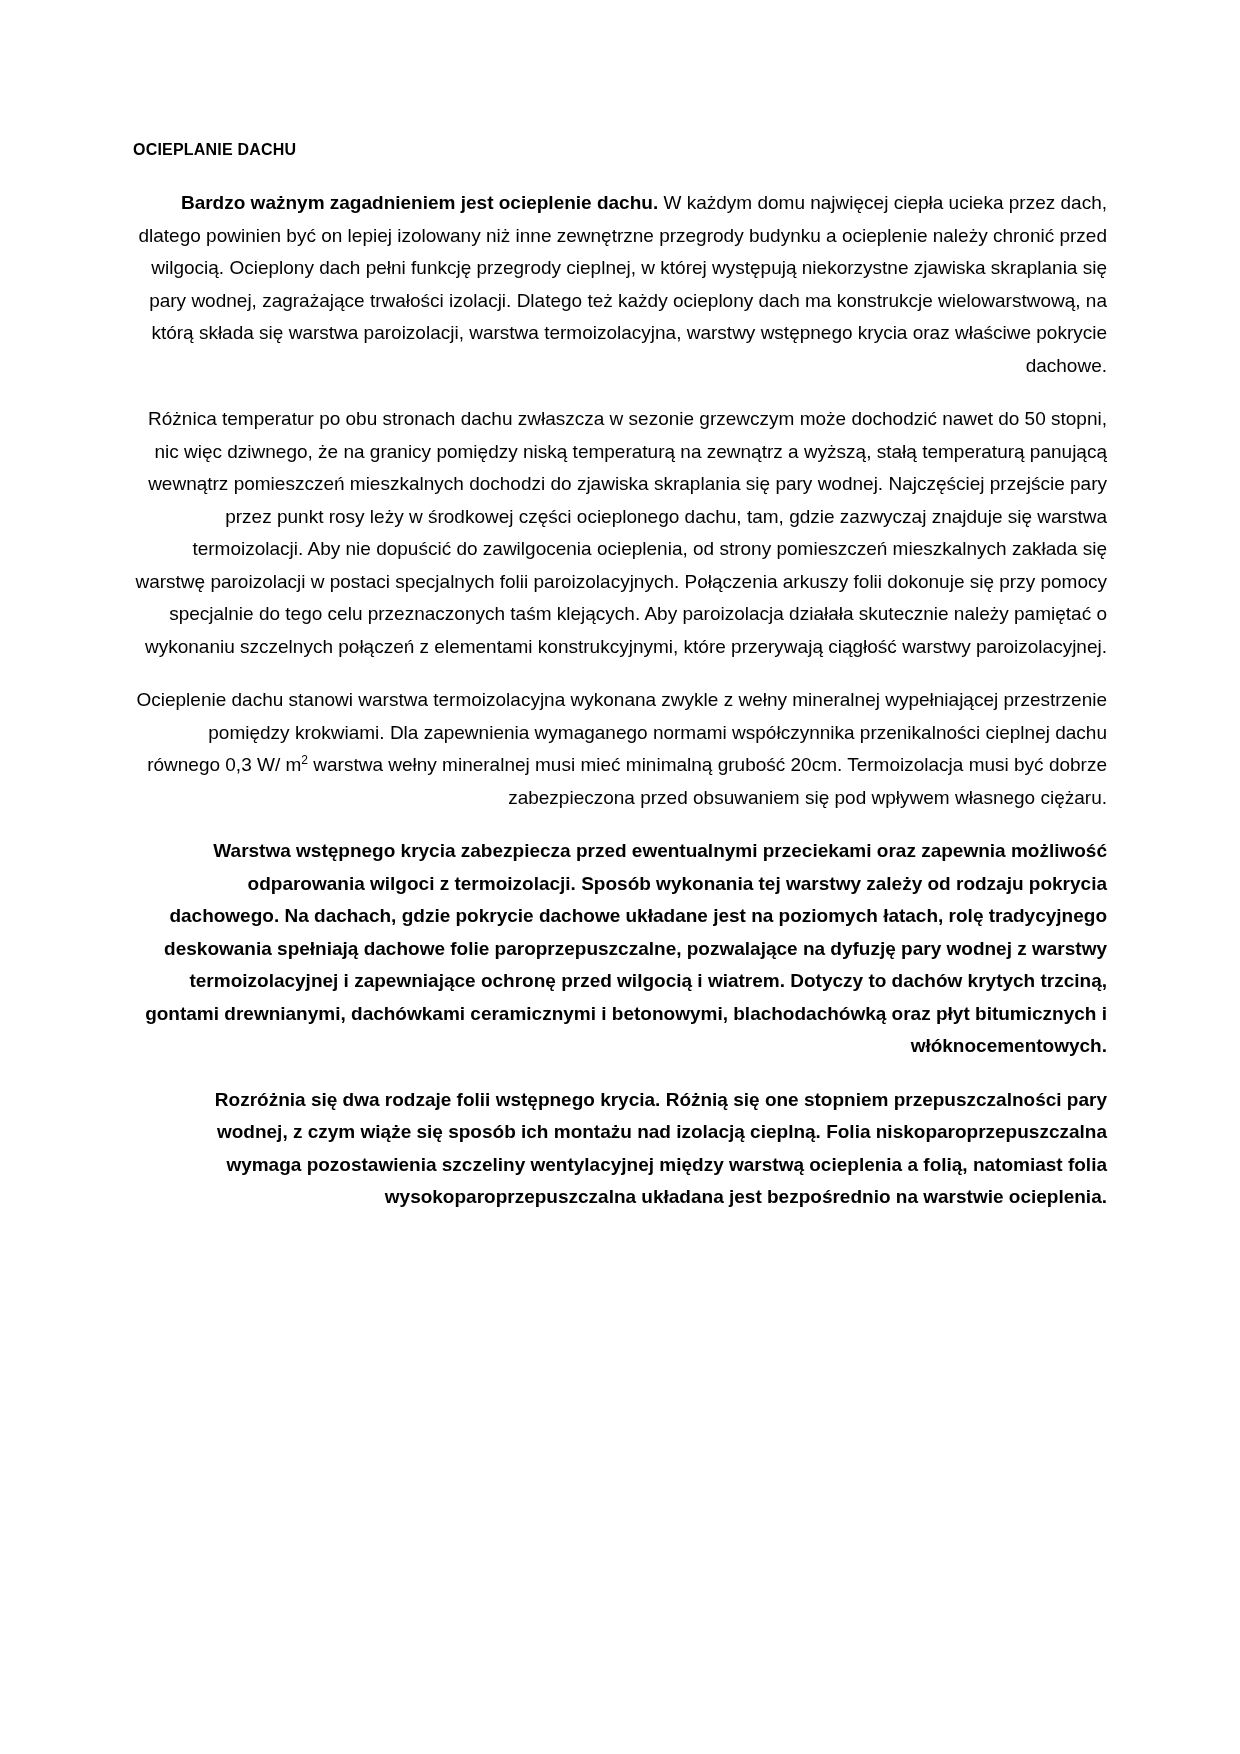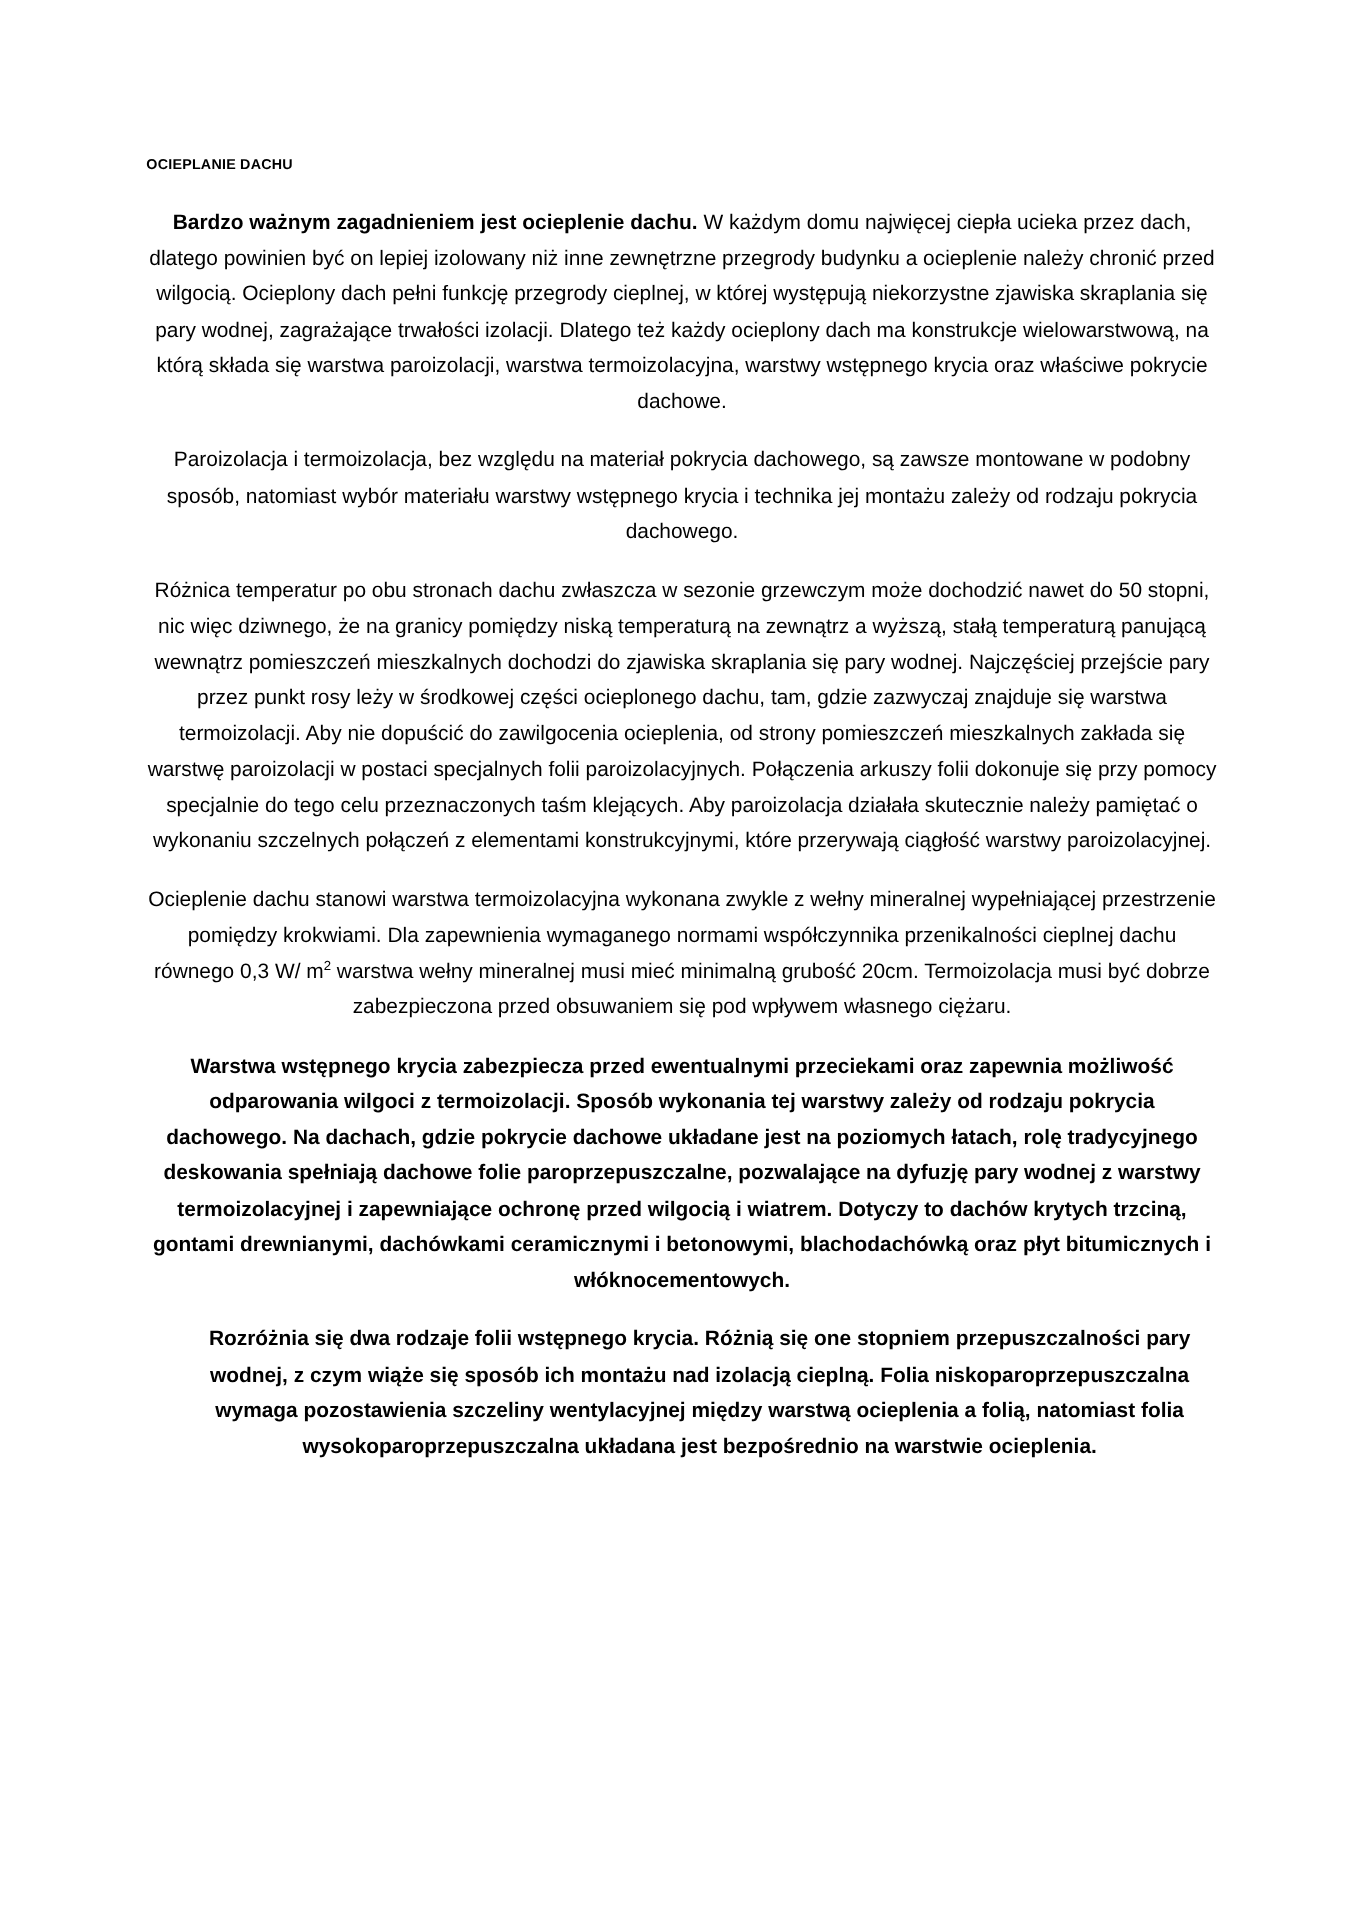--- a/index.html
+++ b/index.html
@@ -12,32 +12,32 @@
     width: 1240px;
     height: 1754px;
     background: #ffffff;
     box-sizing: border-box;
     padding: 137px 133px 0 133px;
     font-family: "Liberation Sans", "DejaVu Sans", sans-serif;
     color: #000000;
     overflow: hidden;
   }
   .doc-title {
-    font-size: 13px;
+    font-size: 16px;
     font-weight: bold;
     line-height: 26px;
     margin: 0 0 24px 0;
     letter-spacing: 0.2px;
   }
   .para {
     font-size: 19px;
     line-height: 32.5px;
     margin: 0 0 21px 0;
     max-width: 978px;
-    text-align: center;
+    text-align: right;
   }
   .para .lead-bold {
     font-weight: bold;
   }
   .para.bold-para {
     font-weight: bold;
     margin-left: 32px;
   }
   .para.extra-gap {
     font-weight: bold;
@@ -51,21 +51,20 @@
 <body>
 
 <div class="page">
 
   <h1 class="doc-title">OCIEPLANIE DACHU</h1>
 
   <p class="para">
     <span class="lead-bold">Bardzo ważnym zagadnieniem jest ocieplenie dachu.</span><span> W każdym domu najwięcej ciepła ucieka przez dach, dlatego powinien być on lepiej izolowany niż inne zewnętrzne przegrody budynku a ocieplenie należy chronić przed wilgocią. Ocieplony dach pełni funkcję przegrody cieplnej, w której występują niekorzystne zjawiska skraplania się pary wodnej, zagrażające trwałości izolacji. Dlatego też każdy ocieplony dach ma konstrukcje wielowarstwową, na którą składa się warstwa paroizolacji, warstwa termoizolacyjna, warstwy wstępnego krycia oraz właściwe pokrycie dachowe.</span>
   </p>
 
-  <p class="para">Paroizolacja i termoizolacja, bez względu na materiał pokrycia dachowego, są zawsze montowane w podobny sposób, natomiast wybór materiału warstwy wstępnego krycia i technika jej montażu zależy od rodzaju pokrycia dachowego.</p>
 
   <p class="para">Różnica temperatur po obu stronach dachu zwłaszcza w sezonie grzewczym może dochodzić nawet do 50 stopni, nic więc dziwnego, że na granicy pomiędzy niską temperaturą na zewnątrz a wyższą, stałą temperaturą panującą wewnątrz pomieszczeń mieszkalnych dochodzi do zjawiska skraplania się pary wodnej. Najczęściej przejście pary przez punkt rosy leży w środkowej części ocieplonego dachu, tam, gdzie zazwyczaj znajduje się warstwa termoizolacji. Aby nie dopuścić do zawilgocenia ocieplenia, od strony pomieszczeń mieszkalnych zakłada się warstwę paroizolacji w postaci specjalnych folii paroizolacyjnych. Połączenia arkuszy folii dokonuje się przy pomocy specjalnie do tego celu przeznaczonych taśm klejących. Aby paroizolacja działała skutecznie należy pamiętać o wykonaniu szczelnych połączeń z elementami konstrukcyjnymi, które przerywają ciągłość warstwy paroizolacyjnej.</p>
 
   <p class="para">
     <span>Ocieplenie dachu stanowi warstwa termoizolacyjna wykonana zwykle z wełny mineralnej wypełniającej przestrzenie pomiędzy krokwiami. Dla zapewnienia wymaganego normami współczynnika przenikalności cieplnej dachu równego 0,3 W/ m</span><sup>2</sup><span> warstwa wełny mineralnej musi mieć minimalną grubość 20cm. Termoizolacja musi być dobrze zabezpieczona przed obsuwaniem się pod wpływem własnego ciężaru.</span>
   </p>
 
   <p class="para extra-gap">Warstwa wstępnego krycia zabezpiecza przed ewentualnymi przeciekami oraz zapewnia możliwość odparowania wilgoci z termoizolacji. Sposób wykonania tej warstwy zależy od rodzaju pokrycia dachowego. Na dachach, gdzie pokrycie dachowe układane jest na poziomych łatach, rolę tradycyjnego deskowania spełniają dachowe folie paroprzepuszczalne, pozwalające na dyfuzję pary wodnej z warstwy termoizolacyjnej i zapewniające ochronę przed wilgocią i wiatrem. Dotyczy to dachów krytych trzciną, gontami drewnianymi, dachówkami ceramicznymi i betonowymi, blachodachówką oraz płyt bitumicznych i włóknocementowych.</p>
 
   <p class="para bold-para">Rozróżnia się dwa rodzaje folii wstępnego krycia. Różnią się one stopniem przepuszczalności pary wodnej, z czym wiąże się sposób ich montażu nad izolacją cieplną. Folia niskoparoprzepuszczalna wymaga pozostawienia szczeliny wentylacyjnej między warstwą ocieplenia a folią, natomiast folia wysokoparoprzepuszczalna układana jest bezpośrednio na warstwie ocieplenia.</p>

